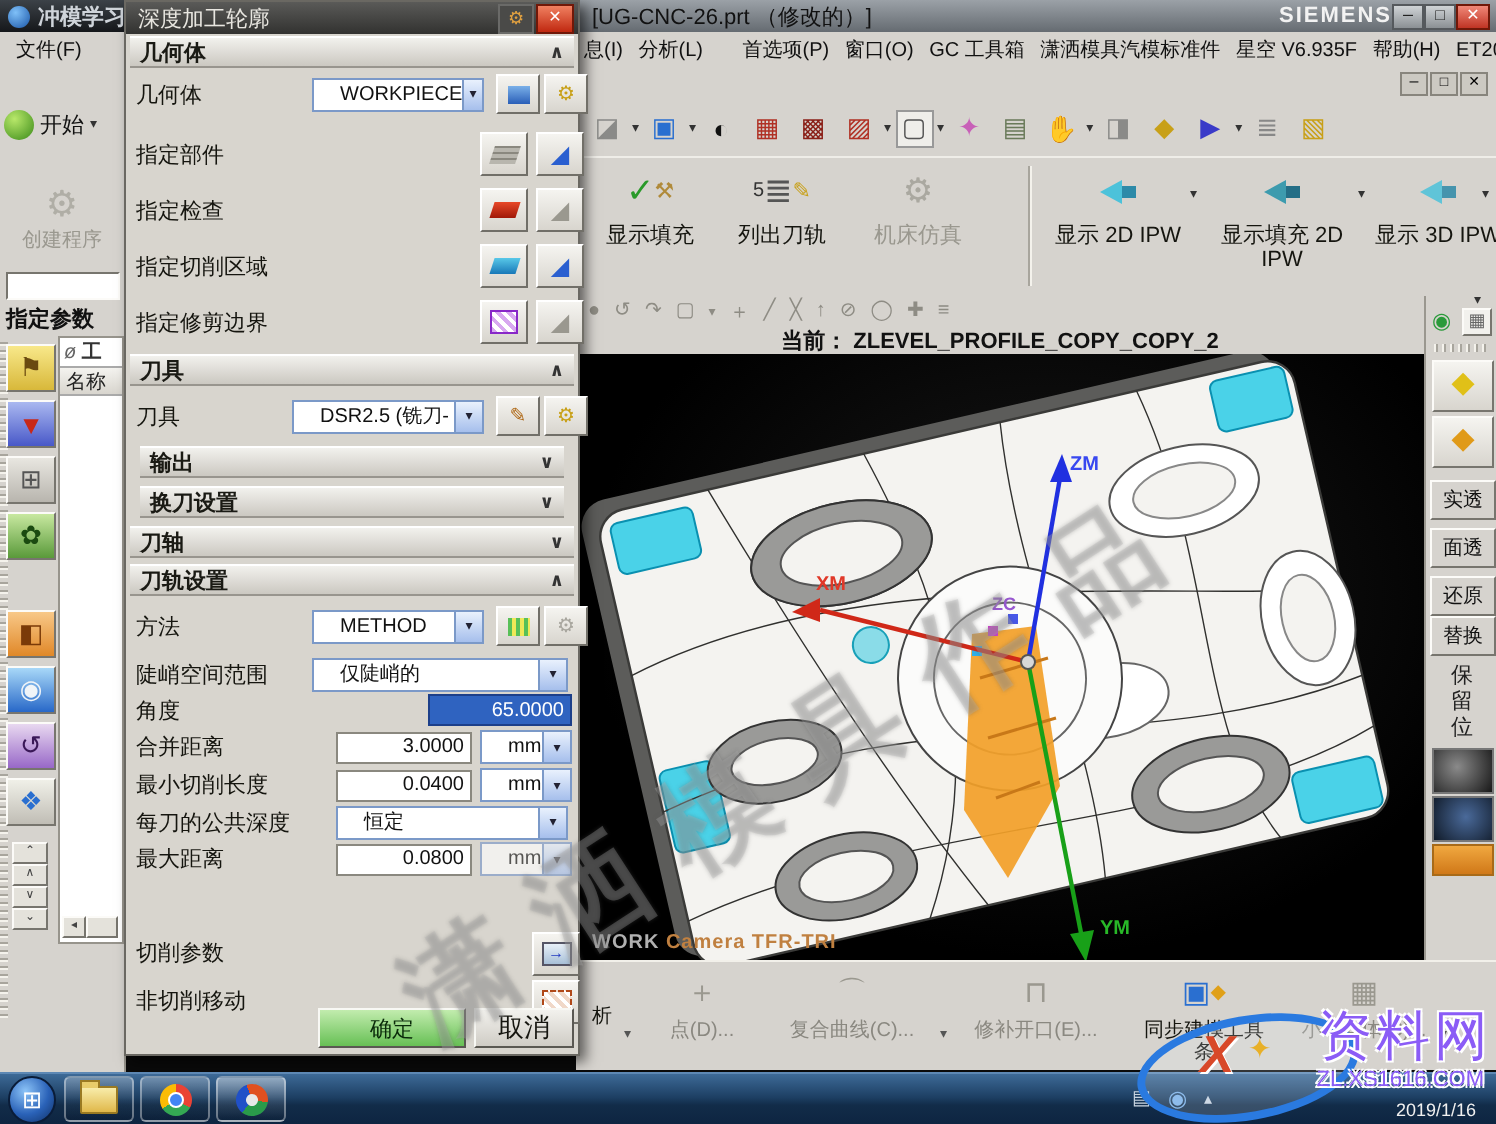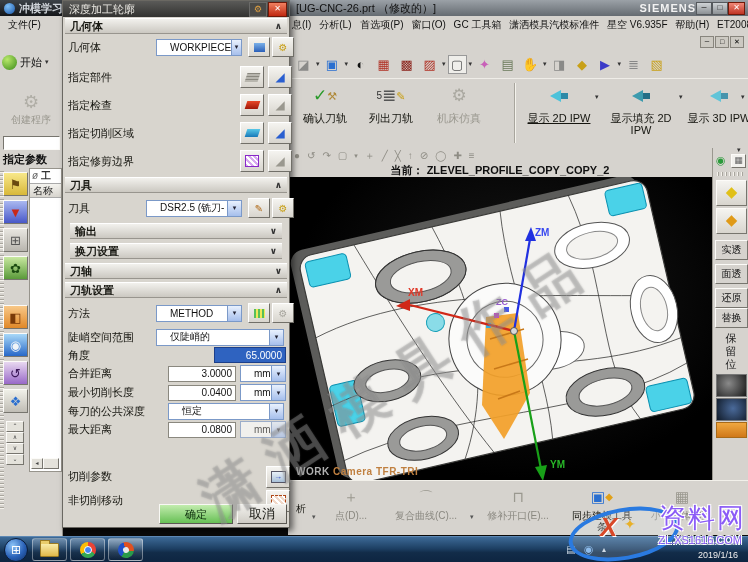--- a/index.html
+++ b/index.html
@@ -98,21 +98,21 @@
     <span style="position:absolute;right:52px;color:#f2f2f2;font-weight:bold;letter-spacing:1px;font-size:11px;">SIEMENS</span>
     <span class="abs" style="right:36px;top:2px;width:14px;height:11px;background:linear-gradient(#cfd3d6,#8b9094);border:1px solid #55595d;font-size:9px;line-height:9px;text-align:center;color:#222;">–</span>
     <span class="abs" style="right:20px;top:2px;width:14px;height:11px;background:linear-gradient(#cfd3d6,#8b9094);border:1px solid #55595d;font-size:8px;line-height:10px;text-align:center;color:#222;">□</span>
     <span class="abs" style="right:3px;top:2px;width:15px;height:11px;background:linear-gradient(#f08878,#c03424);border:1px solid #701808;font-size:8px;line-height:10px;text-align:center;color:#fff;">✕</span>
   </div>
 
   <div class="abs nx-menu">
     <span class="menu-item" style="margin-left:8px;">文件(F)</span>
     <span class="abs" style="left:292px;top:0;white-space:nowrap;">
       <span class="menu-item" style="margin-right:5px;">息(I)</span>
-      <span class="menu-item" style="margin-right:6px;">分析(L)</span>
+      <span class="menu-item" style="margin-right:17px;">分析(L)</span>
       <span class="menu-item" style="margin-right:5px;">首选项(P)</span>
       <span class="menu-item" style="margin-right:5px;">窗口(O)</span>
       <span class="menu-item" style="margin-right:5px;">GC 工具箱</span>
       <span class="menu-item" style="margin-right:5px;">潇洒模具汽模标准件</span>
       <span class="menu-item" style="margin-right:5px;">星空 V6.935F</span>
       <span class="menu-item" style="margin-right:5px;">帮助(H)</span>
       <span class="menu-item">ET2008</span>
     </span>
   </div>
 
@@ -146,32 +146,32 @@
     <span class="ticon" style="color:#c8a018;">◆</span>
     <span class="ticon" style="color:#3a3ac8;">▶</span>
       <span class="tdd">▾</span>
     <span class="ticon" style="color:#888;">≣</span>
     <span class="ticon" style="color:#c8a018;">▧</span>
   </div>
 
   <div class="abs camrow">
     <div class="cambtn" style="left:6px;width:62px;">
       <span class="cicon" style="color:#2a9a2a;">✓<span style="color:#b08a3a;font-size:11px;">⚒</span></span>
-      <span>确认刀轨</span>
+      <span>显示填充</span>
     </div>
     <div class="cambtn" style="left:72px;width:62px;">
       <span class="cicon" style="color:#555;"><span style="font-size:10px;color:#333;">5</span>≣<span style="color:#c8a018;font-size:11px;">✎</span></span>
       <span>列出刀轨</span>
     </div>
     <div class="cambtn dis" style="left:140px;width:62px;">
       <span class="cicon" style="color:#aaa8a0;">⚙</span>
       <span>机床仿真</span>
     </div>
     <div class="abs" style="left:226px;top:4px;width:1px;height:60px;background:#a8a59d;border-right:1px solid #f4f2ec;"></div>
-    <div class="cambtn" style="left:234px;width:74px;text-decoration:underline;">
+    <div class="cambtn" style="left:234px;width:74px;">
       <span class="cicon">
           <span class="horn"></span>
         </span>
       <span>显示 2D IPW</span>
     </div>
     <span class="tdd abs" style="left:306px;top:14px;">▾</span>
     <div class="cambtn" style="left:314px;width:78px;">
       <span class="cicon">
           <span class="horn" style="filter:brightness(.8);"></span>
         </span>

